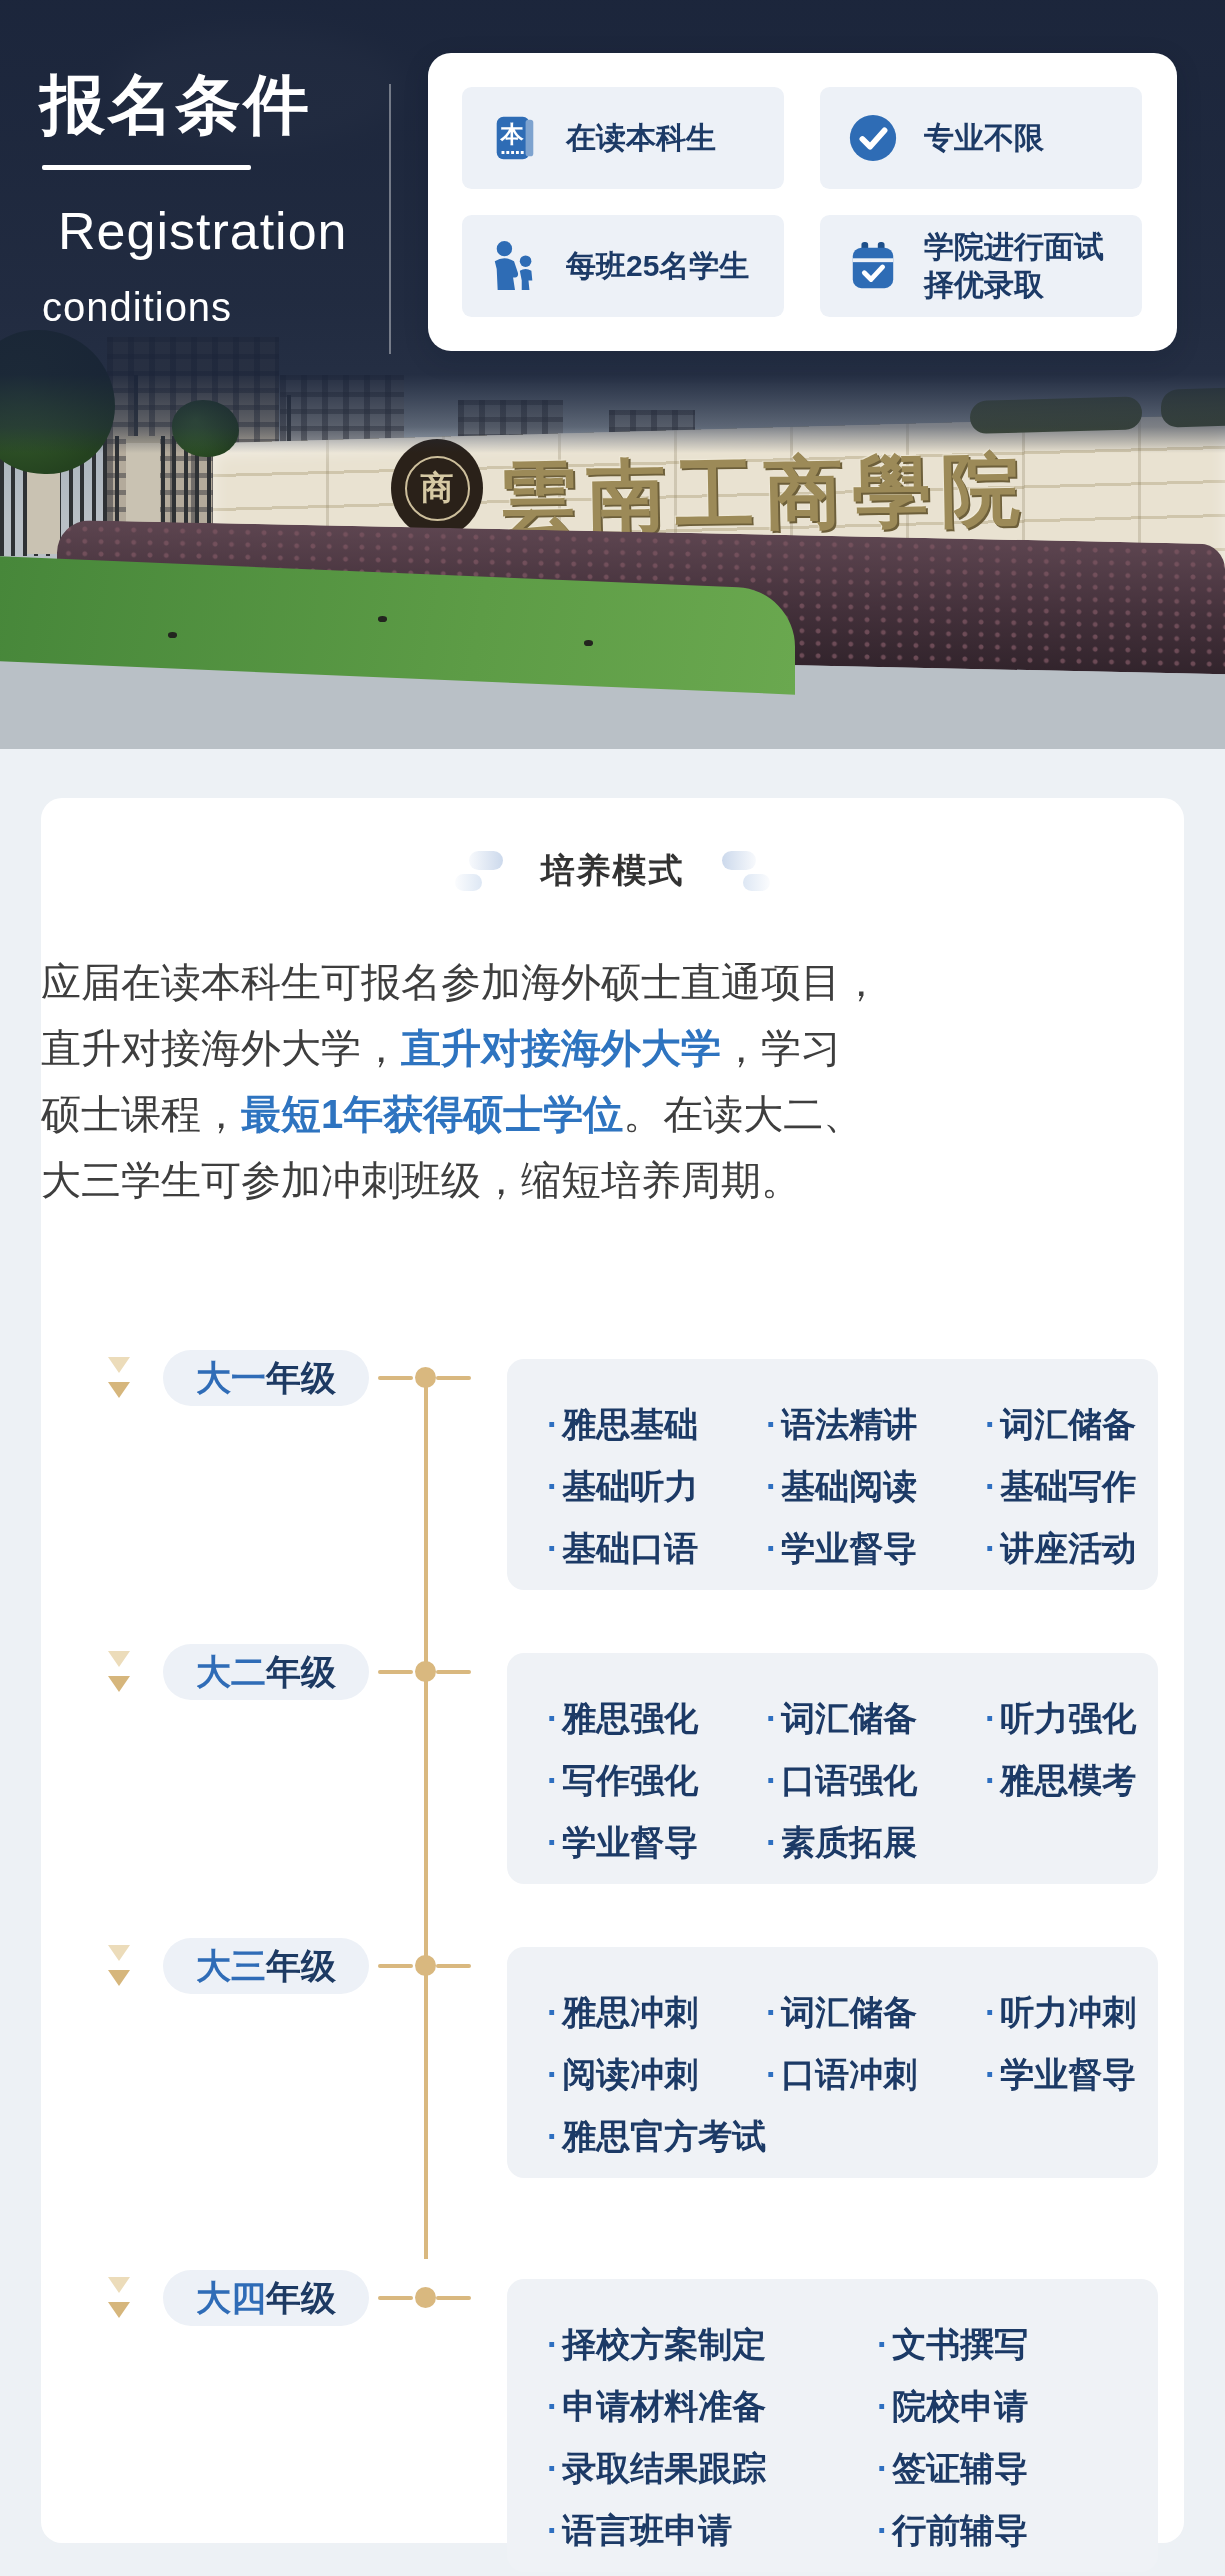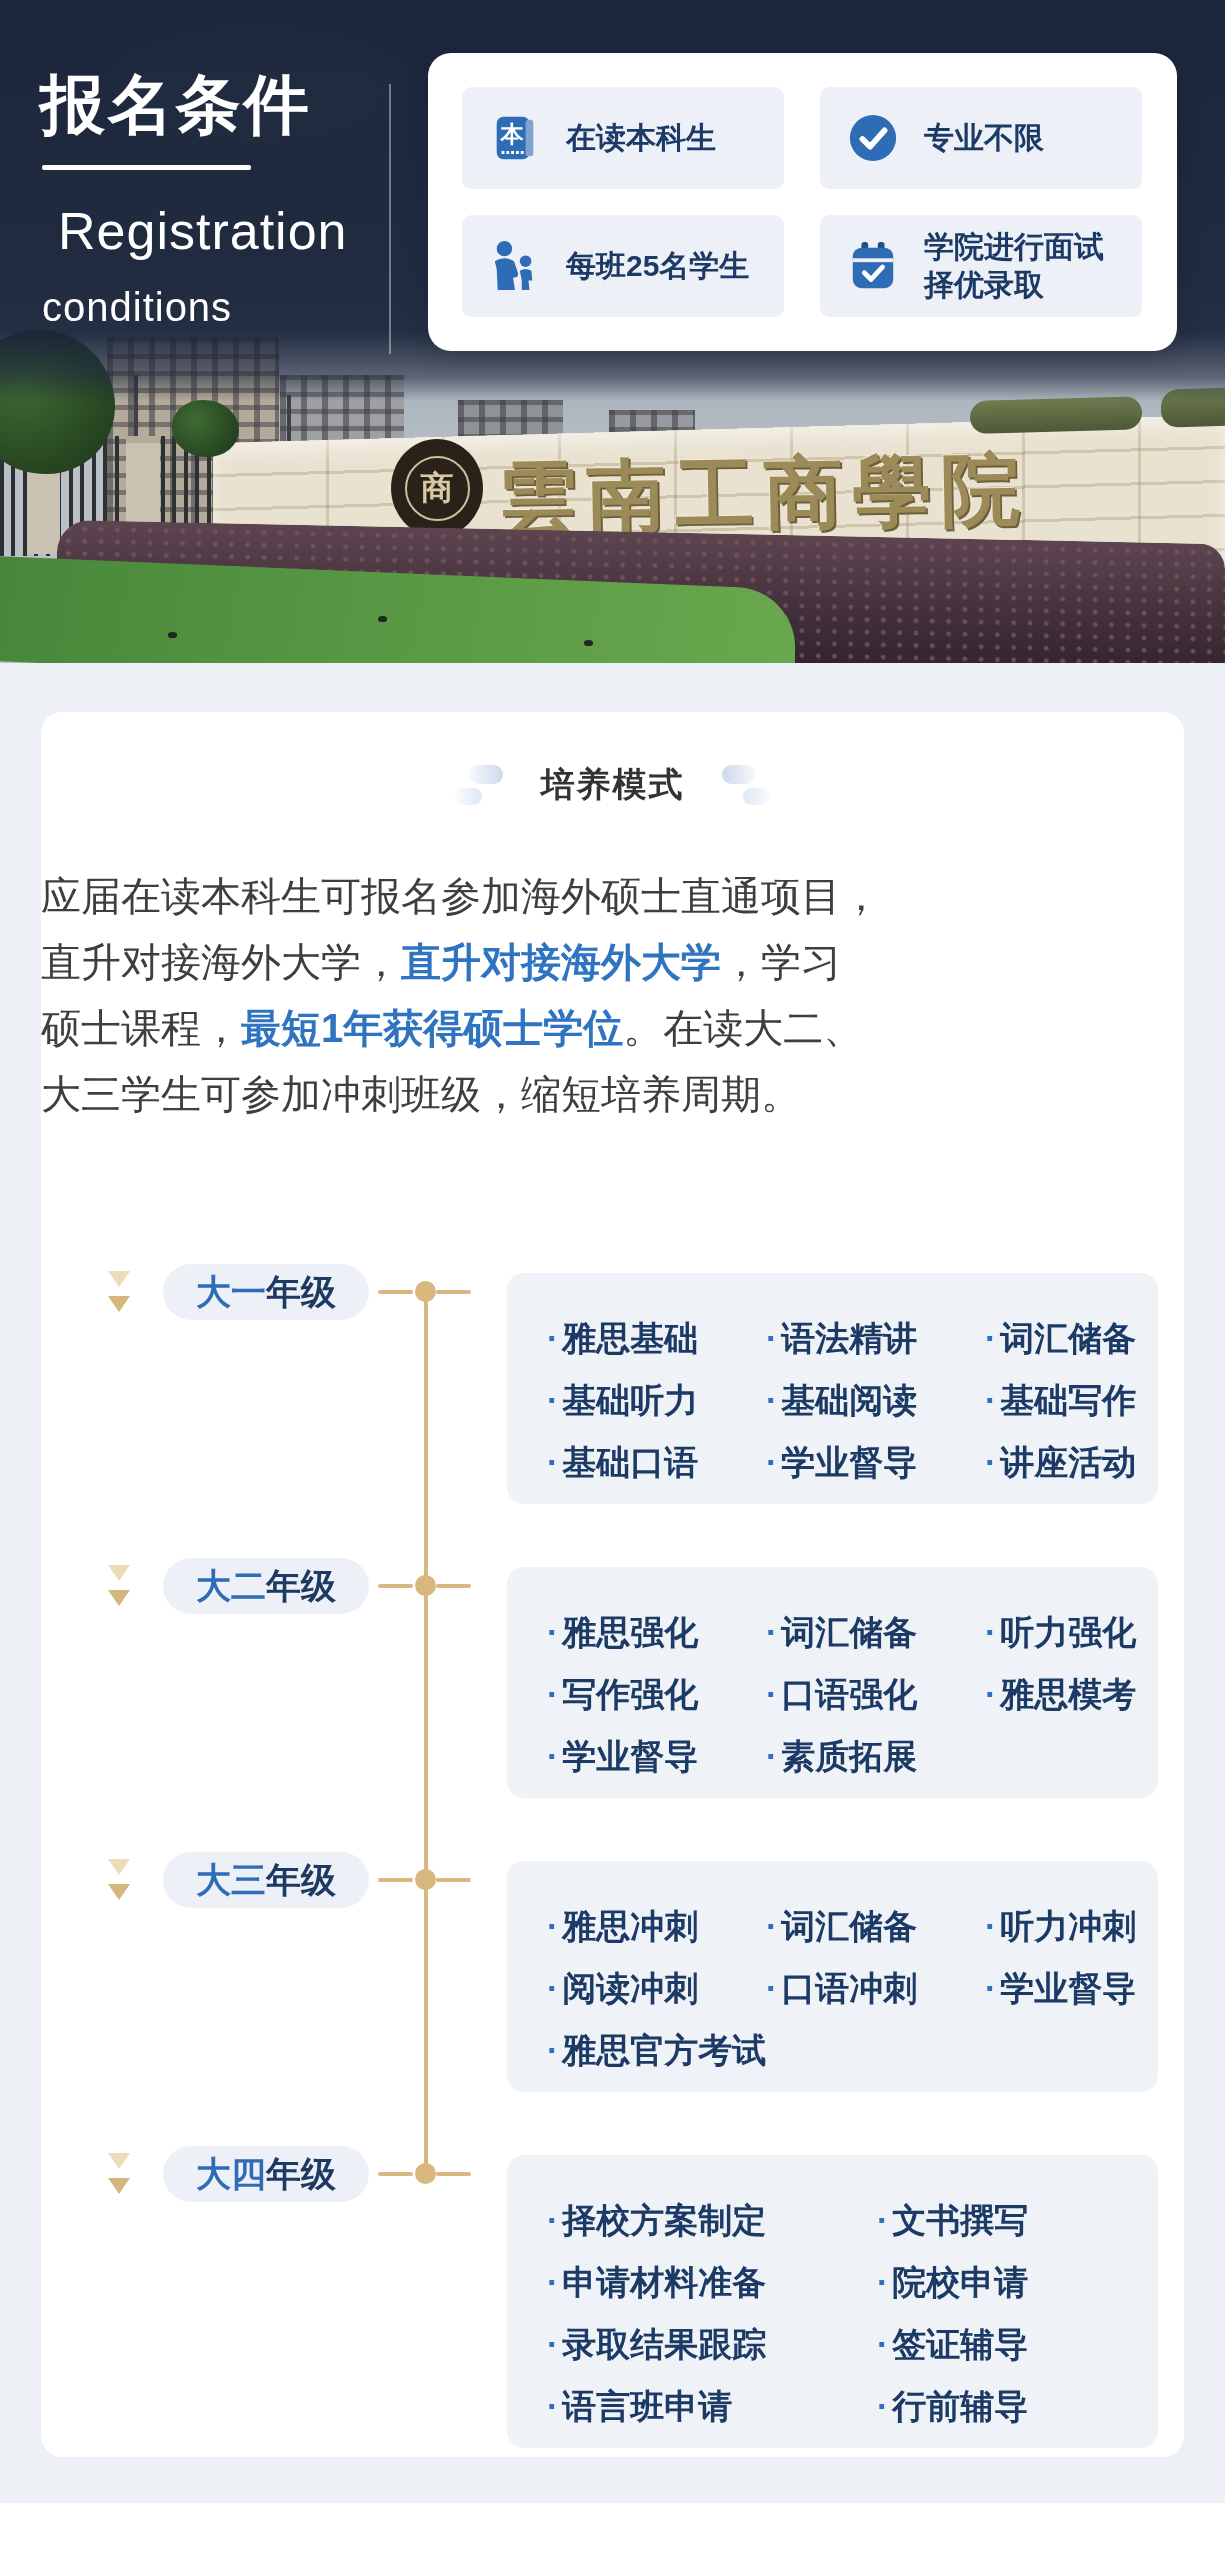--- a/index.html
+++ b/index.html
@@ -1,20 +1,20 @@
 <!DOCTYPE html>
 <html><head>
 <meta charset="utf-8">
 <style>
   html,body{margin:0;padding:0;background:#ffffff;}
   body{width:1226px;font-family:"Liberation Sans","DejaVu Sans",sans-serif;-webkit-font-smoothing:antialiased;}
   .page{width:1226px;height:2576px;position:relative;overflow:hidden;background:#fff;}
 
   
-  .hero{position:relative;width:1226px;height:663px;overflow:hidden;background:#0f172a;}
+  .hero{position:relative;width:1226px;height:749px;overflow:hidden;background:#0f172a;}
   .sky{position:absolute;left:0;top:0;width:100%;height:100%;
        background:linear-gradient(180deg,#5a6475 0%,#7c8694 40%,#aab3bc 58%,#b9c0c6 70%);}
   .cloud{position:absolute;border-radius:50%;filter:blur(13.4px);background:rgba(210,215,220,.45);}
   .bldg{position:absolute;background:#a9a195;}
   .bldg.win{background-image:
       repeating-linear-gradient(90deg,rgba(60,60,65,.55) 0 5.7px,transparent 5.7px 21px),
       repeating-linear-gradient(180deg,rgba(60,60,65,.5) 0 4.8px,transparent 4.8px 17px);}
   .pole{position:absolute;width:3.8px;background:#3c3f43;}
   .fence{position:absolute;left:0;top:436px;width:228px;height:120px;
       background:repeating-linear-gradient(90deg,#2e3134 0 3.8px,transparent 3.8px 11.5px);}
@@ -302,21 +302,21 @@
               <div class="item"><span class="b">·</span><span>词汇储备</span></div>
               <div class="item"><span class="b">·</span><span>听力冲刺</span></div>
               <div class="item"><span class="b">·</span><span>阅读冲刺</span></div>
               <div class="item"><span class="b">·</span><span>口语冲刺</span></div>
               <div class="item"><span class="b">·</span><span>学业督导</span></div>
               <div class="item"><span class="b">·</span><span>雅思官方考试</span></div>
             </div>
           </div>
         </div>
 
-        <div class="stage" style="top:1434px;">
+        <div class="stage" style="top:1472px;">
           <div class="chevs">
               <div class="chev c1"></div>
               <div class="chev c2"></div>
             </div>
           <div class="pill">
               <span class="hl">大四</span>
               <span class="rest">年级</span>
             </div>
           <div class="seg s1"></div>
           <div class="dot"></div>

